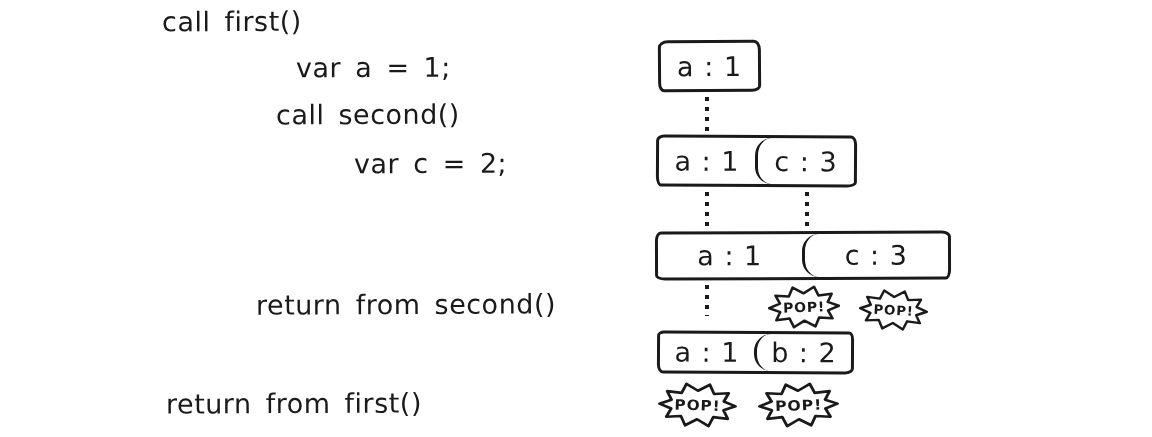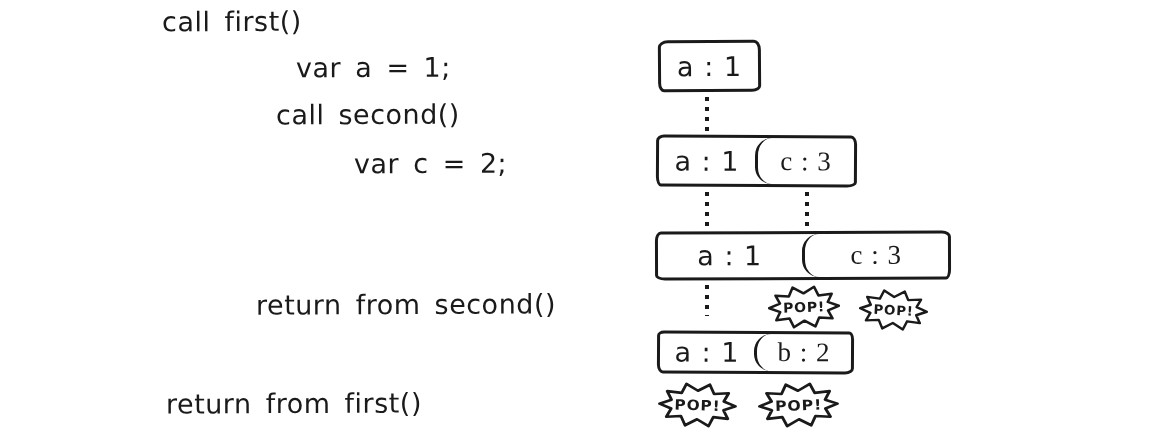--- a/index.html
+++ b/index.html
@@ -46,21 +46,21 @@
   .f2{left:656px;top:135px;width:201px;height:52px;
       border-radius:8px 6px 10px 5px / 6px 9px 5px 10px;transform:rotate(0.3deg);}
   .f3{left:655px;top:231px;width:296px;height:49px;
       border-radius:6px 9px 5px 10px / 9px 6px 10px 5px;transform:rotate(-0.2deg);}
   .f4{left:657px;top:331px;width:197px;height:43px;
       border-radius:7px 5px 9px 6px / 5px 8px 6px 9px;transform:rotate(0.3deg);}
   .cell{
     flex:1;display:flex;align-items:center;justify-content:center;
     font-size:27px;letter-spacing:1px;white-space:pre;border-radius:17px;
   }
-  .cell + .cell{border-left:3px solid var(--ink);font-family:Liberation Serif, serif;}
+  .cell + .cell{border-left:3px solid var(--ink);}
 
   
   .dots{
     position:absolute;width:4px;
     background-image:repeating-linear-gradient(to bottom,var(--ink) 0 4px,transparent 4px 10px);
   }
   .d1 {left:705px;top:97px;height:36px;}
   .d2a{left:705px;top:192px;height:36px;}
   .d2b{left:805px;top:192px;height:36px;}
   .d3 {left:705px;top:285px;height:31px;}

